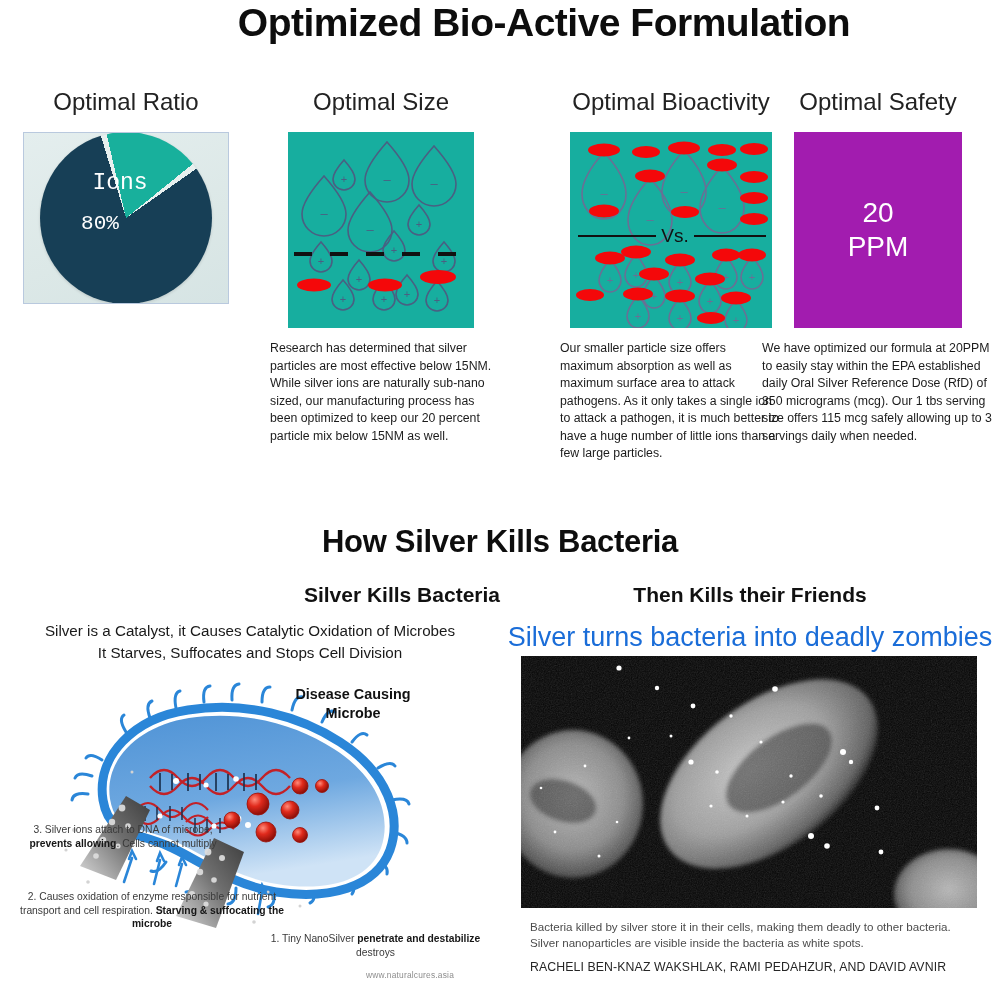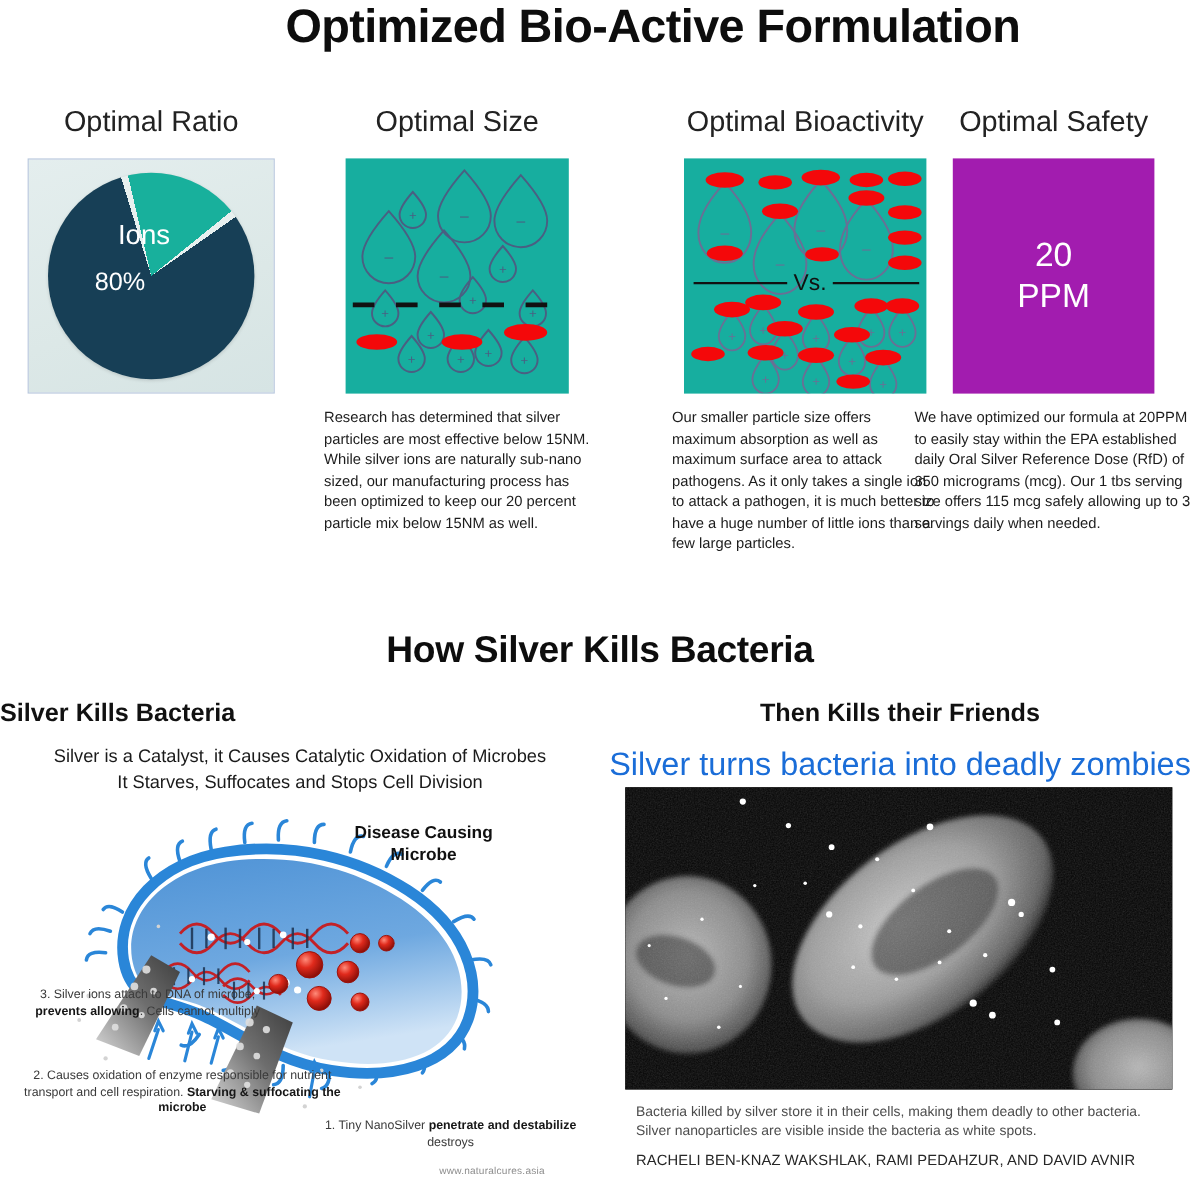--- a/index.html
+++ b/index.html
@@ -36,24 +36,25 @@
   }
   .card-body{
     margin-top:12px;
     font-size:12.3px;line-height:17.5px;color:#1c1c1c;
     text-align:left;
   }
 
   
   .c1{left:8px;width:236px;}
   .c1 .card-figure{
-    width:206px;height:196px;
+    width:206px;height:172px;
     background:linear-gradient(160deg,#e4eeee 0%,#dce8e7 60%,#d6e4e4 100%);
     border:1px solid #b9c9de;
     box-sizing:border-box;
+    font-family:Liberation Mono, monospace;
   }
   .pie-wrap{position:absolute;left:50%;top:50%;transform:translate(-50%,-50%);
     width:172px;height:172px;}
   .pie-shadow{
     position:absolute;inset:0;border-radius:50%;
     background:#cfdcdb;
     box-shadow:0 1px 3px rgba(0,0,0,.14);
   }
   .pie-main{
     position:absolute;inset:0;border-radius:50%;
@@ -85,21 +86,21 @@
     position:absolute;left:0;right:0;top:50%;transform:translateY(-50%);
     text-align:center;color:#ffffff;font-size:28px;line-height:34px;
   }
 
   
   .sec2-title{
     position:absolute;left:0;top:524px;width:1000px;text-align:center;
     font-size:31px;font-weight:bold;color:#0d0d0d;letter-spacing:-0.3px;
   }
   .left-head{
-    position:absolute;left:0;top:583px;width:500px;text-align:left;
+    position:absolute;left:0;top:583px;width:500px;text-align:right;
     font-size:21px;font-weight:bold;color:#111;
   }
   .left-sub{
     position:absolute;left:0;top:620px;width:500px;text-align:center;
     font-size:15.2px;line-height:22px;color:#1a1a1a;
   }
   .right-head{
     position:absolute;left:500px;top:583px;width:500px;text-align:center;
     font-size:21px;font-weight:bold;color:#111;
   }

